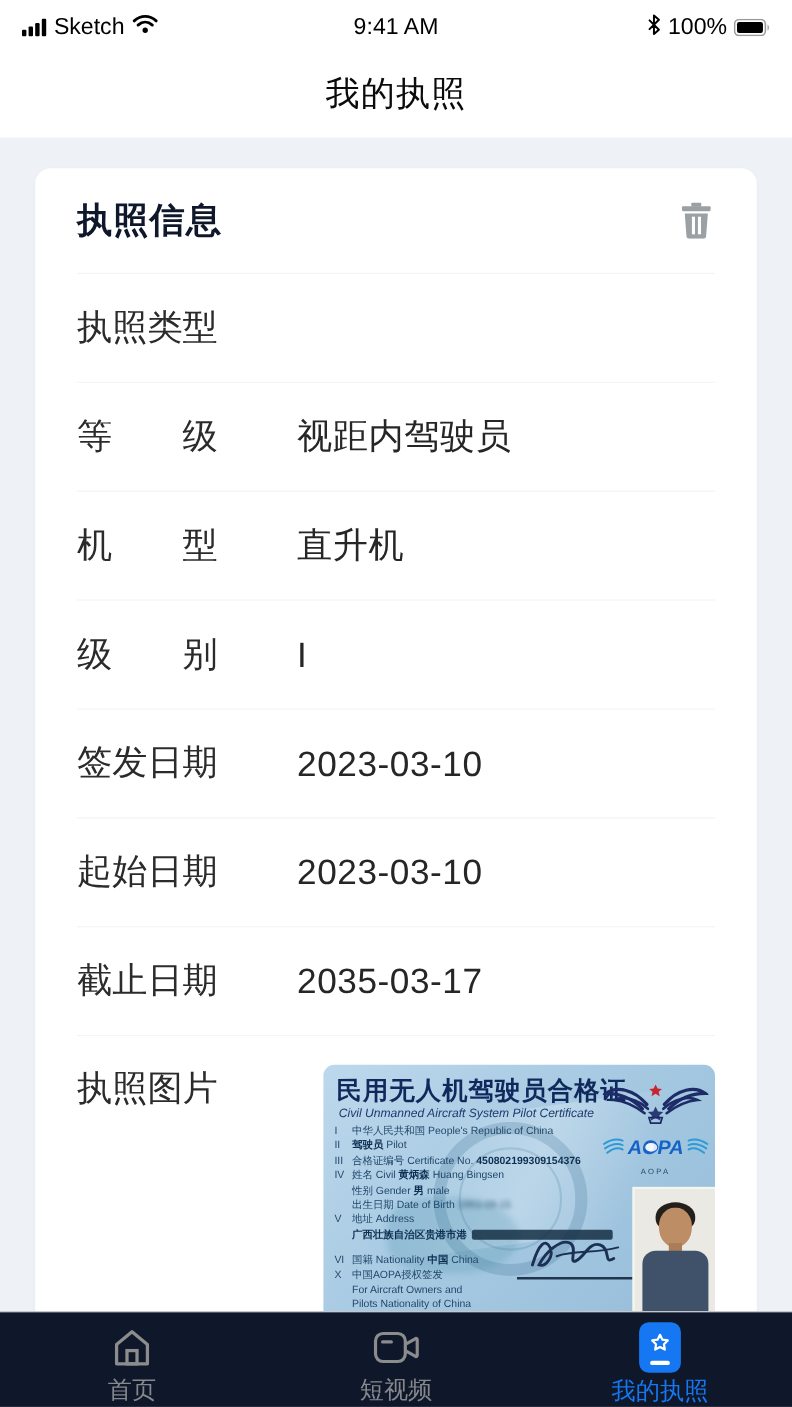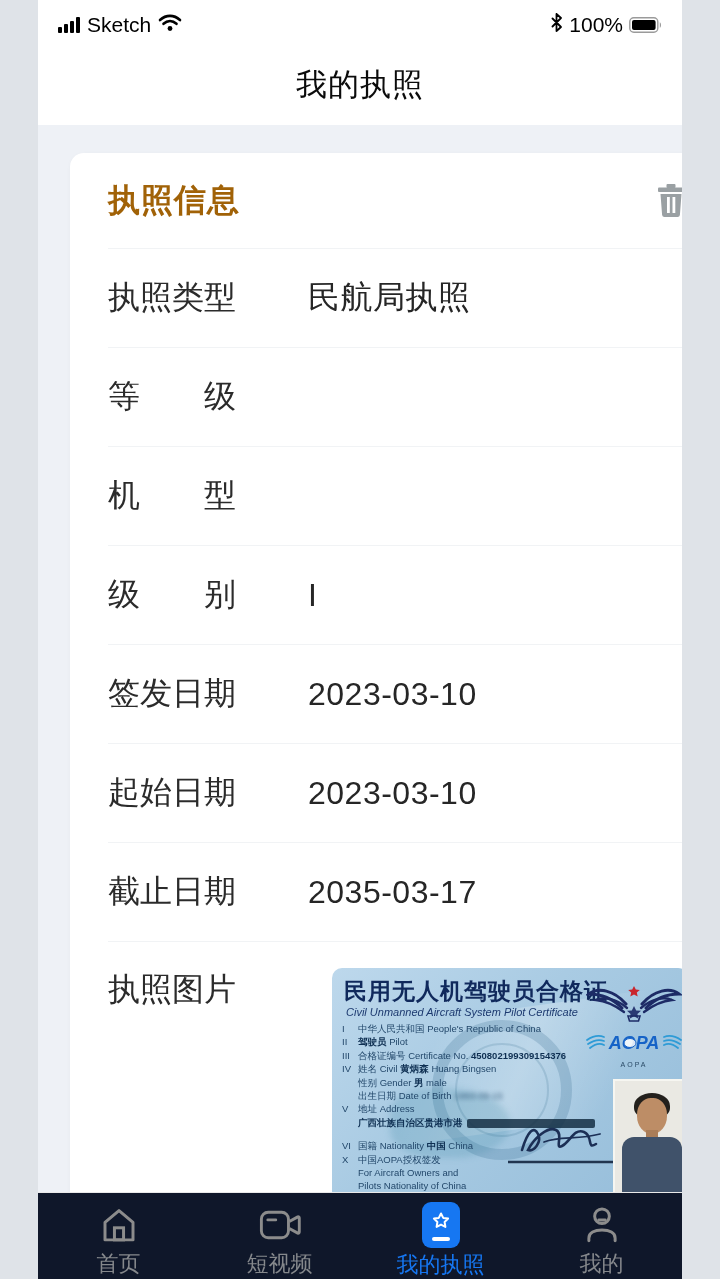--- a/index.html
+++ b/index.html
@@ -1,19 +1,19 @@
 <!DOCTYPE html>
 <html><head>
 <meta charset="utf-8">
 <style>
   * { margin:0; padding:0; box-sizing:border-box; }
   html,body { background:#dfe3e8; }
   body { font-family:"Liberation Sans","DejaVu Sans",sans-serif; }
   .phone {
-    position:relative; width:644px; height:1279px; margin:0 auto;
+    position:relative; width:720px; height:1279px; margin:0 auto;
     background:#ffffff; overflow:hidden;
   }
   
   .statusbar {
     position:absolute; top:0; left:0; right:0; height:44px;
     display:flex; align-items:center; padding:6px 20px 0 20px;
     color:#000; font-size:21px;
   }
   .sb-left { display:flex; align-items:center; gap:7px; }
   .sb-center { position:absolute; left:0; right:0; text-align:center; font-size:21px; font-weight:500; }
@@ -32,21 +32,21 @@
   }
   .card {
     position:absolute; top:28px; left:32px; width:656px; height:1120px;
     background:#fff; border-radius:14px; padding:0 38px;
     box-shadow:0 1px 4px rgba(0,0,0,0.03);
   }
   .card-header {
     height:96px; display:flex; align-items:center;
     border-bottom:1px solid #f1f3f5;
   }
-  .card-title { font-size:32px; font-weight:700; color:#a16207; letter-spacing:1px; }
+  .card-title { font-size:32px; font-weight:700; color:#0f172a; letter-spacing:1px; }
   .trash-btn { margin-left:auto; width:34px; height:36px; display:flex; align-items:center; justify-content:center; cursor:pointer; }
   .row {
     height:99px; display:flex; align-items:center;
     border-bottom:1px solid #f1f3f5;
   }
   .row-label {
     width:128px; display:inline-flex; justify-content:space-between;
     font-size:32px; color:#2b2b2b; flex-shrink:0;
   }
   .row-value { margin-left:72px; font-size:32px; color:#262626; letter-spacing:0.5px; }
@@ -115,20 +115,21 @@
       </span>
       <span class="carrier">Sketch</span>
       <span>
         <svg width="24" height="18" viewBox="0 0 24 18" fill="none">
           <path d="M2 6 C8 0.5 16 0.5 22 6" stroke="#000" stroke-width="2.6" stroke-linecap="round"></path>
           <path d="M5.5 9.8 C9.5 6.2 14.5 6.2 18.5 9.8" stroke="#000" stroke-width="2.6" stroke-linecap="round"></path>
           <circle cx="12" cy="14.5" r="2.4" fill="#000"></circle>
         </svg>
       </span>
     </div>
+    <div class="sb-center">9:41 AM</div>
     <div class="sb-right">
       <span>
         <svg width="12" height="19" viewBox="0 0 12 19" fill="none">
           <path d="M5.5 1 L5.5 18 M5.5 1 L10 5 L1.5 13.5 M5.5 18 L10 14 L1.5 5.5" stroke="#000" stroke-width="1.8" stroke-linejoin="round" stroke-linecap="round"></path>
         </svg>
       </span>
       <span>100%</span>
       <span style="display:inline-flex;align-items:center;">
         <svg width="33" height="16" viewBox="0 0 33 16">
           <rect x="0.8" y="0.8" width="28" height="14.4" rx="4" fill="none" stroke="#9a9a9a" stroke-width="1.4"></rect>
@@ -159,33 +160,34 @@
       </div>
 
       <div id="rows-container">
           <div class="row">
             <span class="row-label">
               <span>执</span>
               <span>照</span>
               <span>类</span>
               <span>型</span>
             </span>
-            <span class="row-value">民航局执照</span>
           </div>
           <div class="row">
             <span class="row-label">
               <span>等</span>
               <span>级</span>
             </span>
+            <span class="row-value">视距内驾驶员</span>
           </div>
           <div class="row">
             <span class="row-label">
               <span>机</span>
               <span>型</span>
             </span>
+            <span class="row-value">直升机</span>
           </div>
           <div class="row">
             <span class="row-label">
               <span>级</span>
               <span>别</span>
             </span>
             <span class="row-value">I</span>
           </div>
           <div class="row">
             <span class="row-label">
@@ -313,24 +315,14 @@
       <span class="tab-icon">
         <span class="badge-icon">
           <svg width="24" height="24" viewBox="0 0 24 24" fill="none">
             <path d="M12 3.5 l2.2 4.4 4.9 0.7 -3.5 3.4 0.8 4.9 -4.4 -2.3 -4.4 2.3 0.8 -4.9 -3.5 -3.4 4.9 -0.7 Z" stroke="#ffffff" stroke-width="2" stroke-linejoin="round"></path>
           </svg>
           <span class="badge-bar"></span>
         </span>
       </span>
       <span class="tab-label">我的执照</span>
     </div>
-    <div class="tab">
-      <span class="tab-icon">
-        <svg width="42" height="42" viewBox="0 0 24 24" fill="none">
-          <circle cx="12" cy="7" r="4.2" stroke="#8c8c8c" stroke-width="1.7"></circle>
-          <line x1="10.2" y1="9.2" x2="13.8" y2="9.2" stroke="#8c8c8c" stroke-width="1.7" stroke-linecap="round"></line>
-          <path d="M4.5 21 v-1.5 c0 -3 3.2 -4.6 7.5 -4.6 s7.5 1.6 7.5 4.6 V21" stroke="#8c8c8c" stroke-width="1.7" stroke-linecap="round"></path>
-        </svg>
-      </span>
-      <span class="tab-label">我的</span>
-    </div>
   </div>
 </div>
 
 </body></html>

